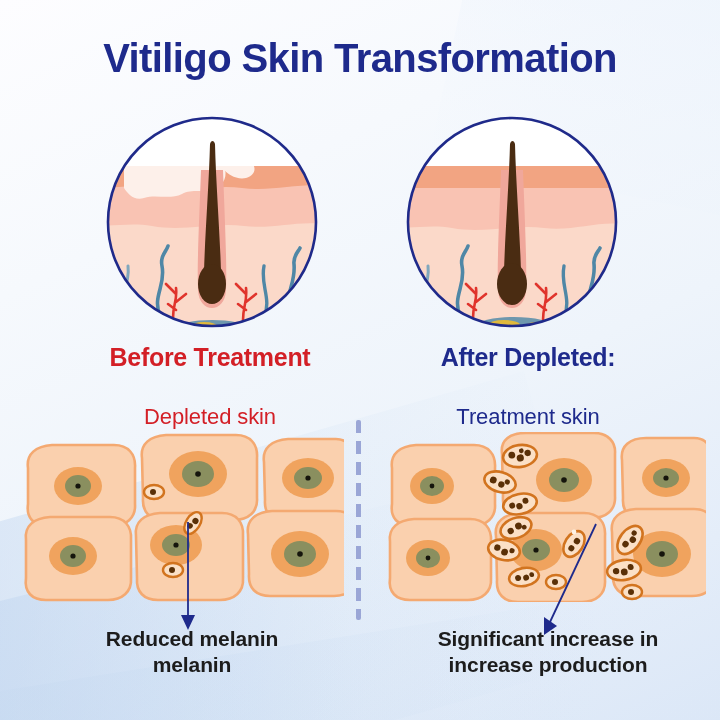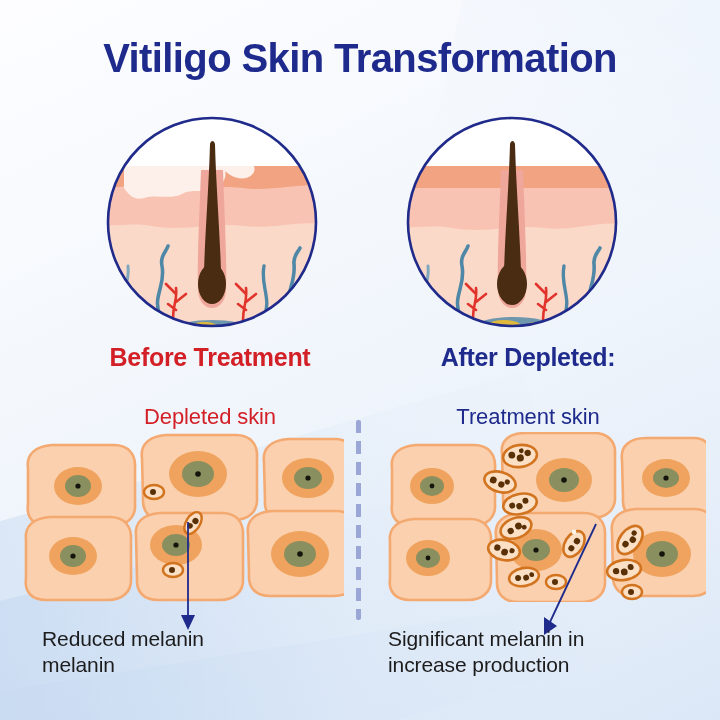--- a/index.html
+++ b/index.html
@@ -113,22 +113,23 @@
   .cells-wrap svg { display: block; }
 
   
   .arrow-wrap { position: absolute; }
   #arrow-left  { left: 150px; top: 520px; width: 100px; height: 112px; }
   #arrow-right { left: 520px; top: 520px; width: 110px; height: 118px; }
 
   
   .caption {
     position: absolute;
+    text-align: center;
     font-size: 21px;
-    font-weight: 400;
+    font-weight: 700;
     line-height: 1.26;
     color: #1c1c1c;
     letter-spacing: -0.1px;
   }
   #caption-before { left: 42px;  top: 626px; width: 300px; }
   #caption-after  { left: 388px; top: 626px; width: 320px; }
 </style>
 </head>
 <body>
 
@@ -394,17 +395,17 @@
       <path d="M24 115 L24 97 L37 106 Z" fill="#1e2a8c"></path>
     </svg>
   </div>
 
   <div class="caption" id="caption-before">
     <div>Reduced melanin</div>
     <div>melanin</div>
   </div>
 
   <div class="caption" id="caption-after">
-    <div>Significant melanin in</div>
+    <div>Significant increase in</div>
     <div>increase production</div>
   </div>
 
 </div>
 
 </body></html>

